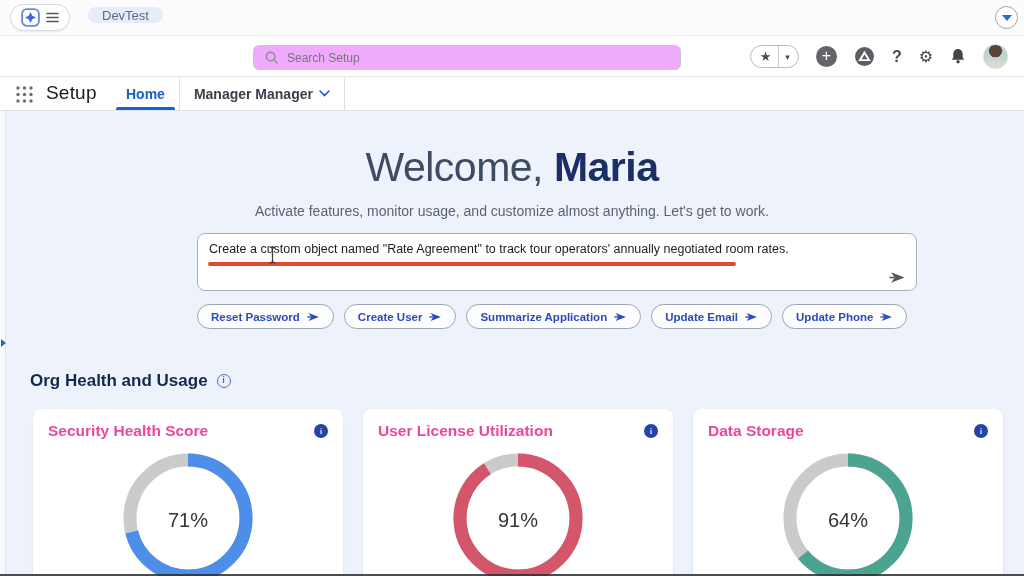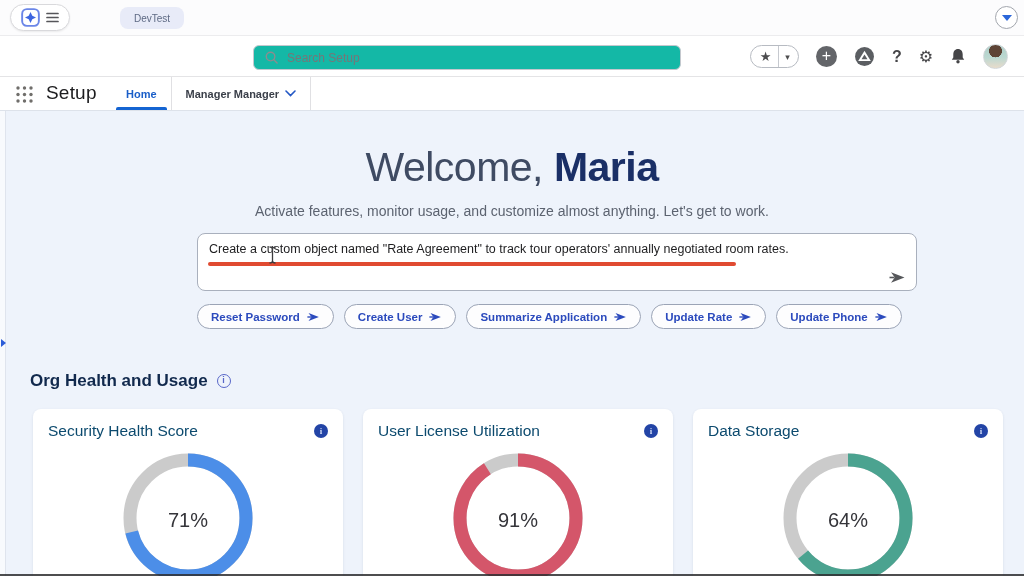--- a/index.html
+++ b/index.html
@@ -3,46 +3,46 @@
 <meta charset="utf-8">
 <style>
   * { margin:0; padding:0; box-sizing:border-box; }
   html,body { width:1024px; height:576px; overflow:hidden; }
   body { font-family:"Liberation Sans","DejaVu Sans",sans-serif; background:#ffffff; position:relative; }
   .icon-font { font-family:"DejaVu Sans","Liberation Sans",sans-serif; }
 
   
   .browser-bar { position:absolute; top:0; left:0; right:0; height:36px; background:#fcfcfd; border-bottom:1px solid #ececee; }
   .app-pill { position:absolute; left:10px; top:4px; width:60px; height:27px; background:#fff; border:1px solid #d9d9dc; border-radius:15px; display:flex; align-items:center; justify-content:center; gap:6px; box-shadow:0 1px 2px rgba(0,0,0,.07); cursor:pointer; }
-  .env-pill { position:absolute; left:88px; top:7px; height:22px; padding:0 14px; background:#e8ebf8; border-radius:8px; display:flex; align-items:center; font-size:10px; color:#5e6a84; cursor:pointer;margin-left:32px; }
+  .env-pill { position:absolute; left:88px; top:7px; height:16px; padding:0 14px; background:#e8ebf8; border-radius:8px; display:flex; align-items:center; font-size:13px; color:#5e6a84; cursor:pointer; }
   .collapse-btn { position:absolute; right:6px; top:6px; width:23px; height:23px; border:1.5px solid #a2a6ad; border-radius:50%; background:#fff; display:flex; align-items:center; justify-content:center; cursor:pointer; }
   .tri-down { width:0; height:0; border-left:5px solid transparent; border-right:5px solid transparent; border-top:6px solid #2a66d9; }
 
   
   .global-header { position:absolute; top:36px; left:0; right:0; height:41px; background:#ffffff; border-bottom:1px solid #e4e4e6; }
-  .search-box { position:absolute; left:253px; top:9px; width:428px; height:25px; border:1px solid #c4c8ce; border-radius:6px; background:#14b8a6; display:flex; align-items:center; padding:0 11px; gap:9px; }
+  .search-box { position:absolute; left:253px; top:9px; width:428px; height:25px; border:1px solid #c4c8ce; border-radius:6px; background:#f0abfc; display:flex; align-items:center; padding:0 11px; gap:9px; }
   .search-box input { border:none; outline:none; flex:1; font-size:12px; color:#3a3a3a; font-family:inherit; background:transparent; }
   .search-box input::placeholder { color:#767678; }
   .header-icons { position:absolute; right:16px; top:8px; height:25px; display:flex; align-items:center; gap:17px; }
   .fav-combo { display:flex; align-items:center; height:23px; border:1px solid #b7bbc2; border-radius:12px; overflow:hidden; background:#fff; }
   .fav-star { padding:0 7px 0 9px; font-size:13px; color:#4c4c4e; line-height:1; cursor:pointer; }
   .fav-caret { padding:0 8px 0 6px; border-left:1px solid #c6c9cf; font-size:9px; color:#4c4c4e; height:100%; display:flex; align-items:center; cursor:pointer; }
   .plus-circle { width:21px; height:21px; border-radius:50%; background:#636569; color:#fff; font-size:16px; line-height:19px; text-align:center; cursor:pointer; }
   .qmark { font-size:16px; font-weight:bold; color:#454548; cursor:pointer; }
   .gear { font-size:16px; color:#454548; cursor:pointer; }
   .avatar { width:25px; height:25px; border-radius:50%; cursor:pointer; border:1px solid #d2d7da; background:
       radial-gradient(circle at 50% 26%, #5d4335 0 31%, transparent 32%),
       linear-gradient(180deg, #aecfc8 0%, #bcd8d1 55%, #e8dccb 100%); }
 
   
   .setup-nav { position:absolute; top:77px; left:0; right:0; height:34px; background:#fff; border-bottom:1px solid #dde2ea; }
   .waffle { position:absolute; left:15px; top:8px; cursor:pointer; }
   .setup-title { position:absolute; left:46px; top:5px; font-size:19px; color:#1c1c1e; letter-spacing:.2px; }
   .nav-tabs { position:absolute; left:112px; top:0; height:100%; display:flex; align-items:stretch; border-right:1px solid #e0e0e3; }
-  .nav-tab { display:flex; align-items:center; gap:6px; padding:0 14px; font-size:11px; cursor:pointer; position:relative;text-align:right; }
+  .nav-tab { display:flex; align-items:center; gap:6px; padding:0 14px; font-size:14px; cursor:pointer; position:relative;text-align:right; }
   .nav-tab.active { color:#1a5ec8; font-weight:bold; }
   .nav-tab.active::after { content:""; position:absolute; left:4px; right:4px; bottom:0; height:3px; background:#1464d2; border-radius:2px 2px 0 0; }
   .nav-tab.plain { color:#3a3f49; font-weight:bold; border-left:1px solid #e0e0e3; }
 
   
   .main { position:absolute; top:111px; left:0; right:0; bottom:0; background:#eef3fb; }
   .left-rail { position:absolute; left:0; top:0; bottom:0; width:6px; background:#f8fafd; border-right:1px solid #dfe4ed; }
   .rail-toggle { position:absolute; left:1px; top:228px; width:0; height:0; border-top:4px solid transparent; border-bottom:4px solid transparent; border-left:5px solid #2b5dd8; cursor:pointer; }
 
   .welcome { position:absolute; top:33px; left:0; right:0; text-align:center; font-size:41px; color:#3f4b63; font-weight:300; letter-spacing:-.5px; }
@@ -58,21 +58,21 @@
   .quick-actions { position:absolute; left:197px; top:193px; display:flex; gap:10px; }
   .qa-btn { height:25px; display:inline-flex; align-items:center; gap:7px; padding:0 13px; background:#fdfdfe; border:1.3px solid #9ba4b6; border-radius:13px; font-size:11.5px; font-weight:bold; color:#2b4abd; cursor:pointer; white-space:nowrap; }
 
   .section-head { position:absolute; left:30px; top:260px; display:flex; align-items:center; gap:9px; }
   .section-title { font-size:17px; font-weight:600; color:#11294d; }
   .info-outline { width:14px; height:14px; border:1.4px solid #5867c9; border-radius:50%; color:#5867c9; font-size:9px; line-height:11px; text-align:center; font-weight:bold; cursor:pointer; }
 
   .cards { position:absolute; left:33px; top:298px; display:flex; gap:20px; }
   .card { width:310px; height:230px; background:#fff; border-radius:8px; box-shadow:0 1px 3px rgba(20,40,80,.10); position:relative; }
   .card-head { display:flex; justify-content:space-between; align-items:center; padding:13px 15px 0 15px; }
-  .card-title { font-size:15.5px; font-weight:400; color:#0c4a6e; }
+  .card-title { font-size:15.5px; font-weight:700; color:#ec4899; }
   .info-solid { width:14px; height:14px; background:#2344a6; border-radius:50%; color:#cfd9f4; font-size:9px; line-height:14px; text-align:center; font-weight:bold; font-family:"Liberation Serif",serif; cursor:pointer; }
   .donut-wrap { position:relative; width:136px; margin:10px auto 0 auto; }
   .donut-label { position:absolute; inset:0; display:flex; align-items:center; justify-content:center; font-size:20px; color:#35353a; }
 
   .bottom-edge { position:absolute; left:0; right:0; bottom:0; height:2px; background:#2e2e30; opacity:.85; }
 </style>
 </head>
 <body>
 
 <div class="browser-bar">
@@ -193,21 +193,21 @@
         </svg>
     </div>
     <div class="qa-btn">
       <span>Summarize Application</span>
       <svg width="13" height="10" viewBox="0 0 17 13">
           <path d="M2 1.2 L15.5 6.5 L2 11.8 L5.8 6.5 Z" fill="#2b4abd"></path>
           <line x1="0.5" y1="6.5" x2="5.5" y2="6.5" stroke="#2b4abd" stroke-width="1.8"></line>
         </svg>
     </div>
     <div class="qa-btn">
-      <span>Update Rate</span>
+      <span>Update Email</span>
       <svg width="13" height="10" viewBox="0 0 17 13">
           <path d="M2 1.2 L15.5 6.5 L2 11.8 L5.8 6.5 Z" fill="#2b4abd"></path>
           <line x1="0.5" y1="6.5" x2="5.5" y2="6.5" stroke="#2b4abd" stroke-width="1.8"></line>
         </svg>
     </div>
     <div class="qa-btn">
       <span>Update Phone</span>
       <svg width="13" height="10" viewBox="0 0 17 13">
           <path d="M2 1.2 L15.5 6.5 L2 11.8 L5.8 6.5 Z" fill="#2b4abd"></path>
           <line x1="0.5" y1="6.5" x2="5.5" y2="6.5" stroke="#2b4abd" stroke-width="1.8"></line>

